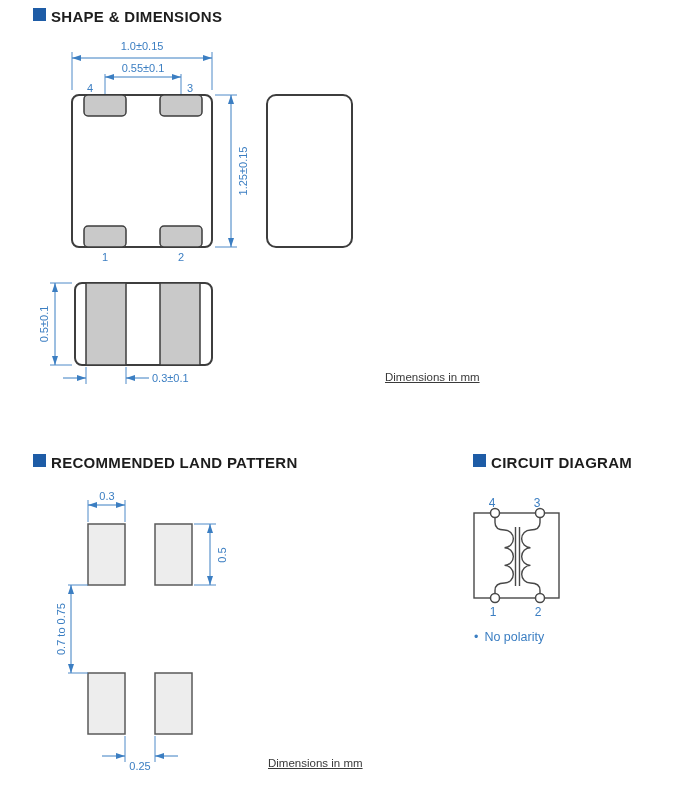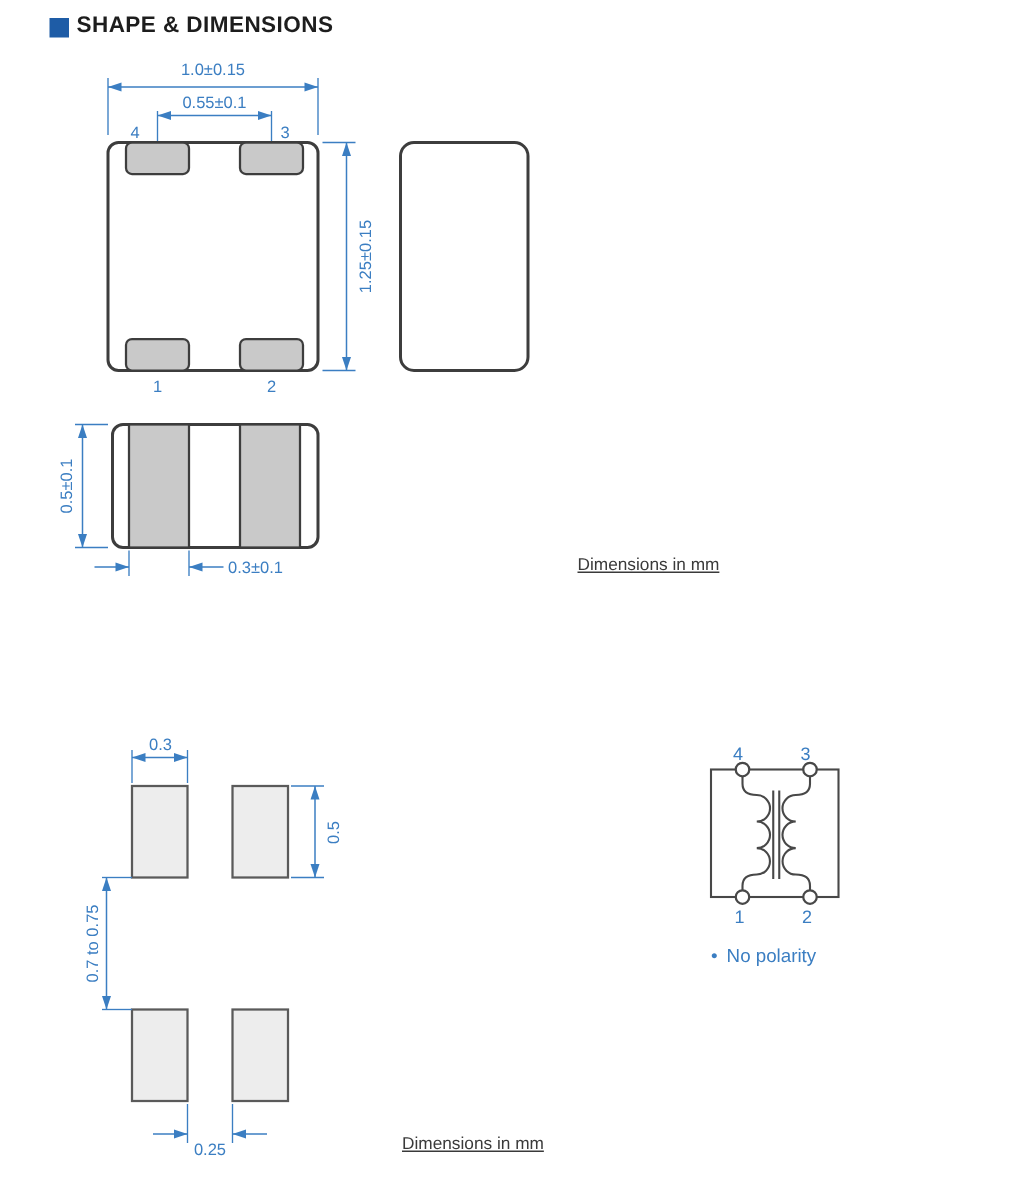--- a/index.html
+++ b/index.html
@@ -1,20 +1,20 @@
 <!DOCTYPE html>
 <html><head>
 <meta charset="utf-8">
 <style>
   html,body{margin:0;padding:0;background:#fff;}
   .page{
     position:relative;width:686px;height:797px;background:#ffffff;overflow:hidden;
     font-family:"Liberation Sans",sans-serif;
   }
-  .sec-header{position:absolute;display:flex;align-items:flex-end;gap:5px;}
+  .sec-header{position:absolute;display:flex;align-items:flex-start;gap:5px;}
   .sec-header .sq{width:13px;height:13px;background:#1e5ca6;flex:0 0 auto;}
   .sec-header .sec-title{
     font-size:15px;font-weight:bold;color:#1d1d1d;letter-spacing:.3px;white-space:nowrap;
   }
   .note{position:absolute;font-size:11.5px;color:#3a3a3a;white-space:nowrap;text-decoration:underline;}
   .circuit-note{position:absolute;font-size:12.5px;color:#3b7ec2;white-space:nowrap;display:flex;gap:6px;align-items:baseline;}
   svg{position:absolute;left:0;top:0;}
   svg text{font-family:"Liberation Sans",sans-serif;}
   .dimtxt{font-size:11px;fill:#3b7ec2;}
   .termtxt{font-size:11px;fill:#3b7ec2;}
@@ -28,20 +28,28 @@
   .circ-term{fill:#ffffff;stroke:#484848;stroke-width:1.5;}
 </style>
 </head>
 <body>
 
 <div class="page">
 
   <div class="sec-header" style="left:33px;top:8px;">
     <span class="sq"></span>
     <span class="sec-title">SHAPE &amp; DIMENSIONS</span>
+  </div>
+  <div class="sec-header" style="left:33px;top:454px;">
+    <span class="sq"></span>
+    <span class="sec-title">RECOMMENDED LAND PATTERN</span>
+  </div>
+  <div class="sec-header" style="left:473px;top:454px;">
+    <span class="sq"></span>
+    <span class="sec-title">CIRCUIT DIAGRAM</span>
   </div>
 
   <div class="note" style="left:385px;top:371px;">Dimensions in mm</div>
   <div class="note" style="left:268px;top:757px;">Dimensions in mm</div>
   <div class="circuit-note" style="left:474px;top:630px;">
     <span>•</span>
     <span>No polarity</span>
   </div>
 
   <svg width="686" height="797" viewBox="0 0 686 797">

